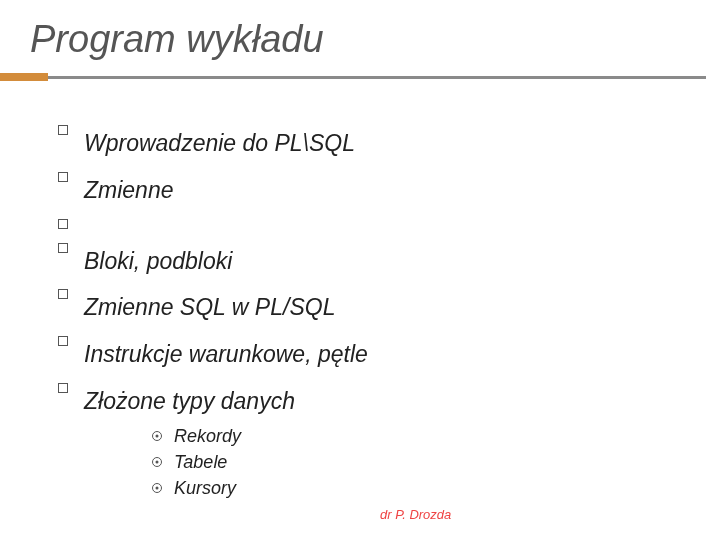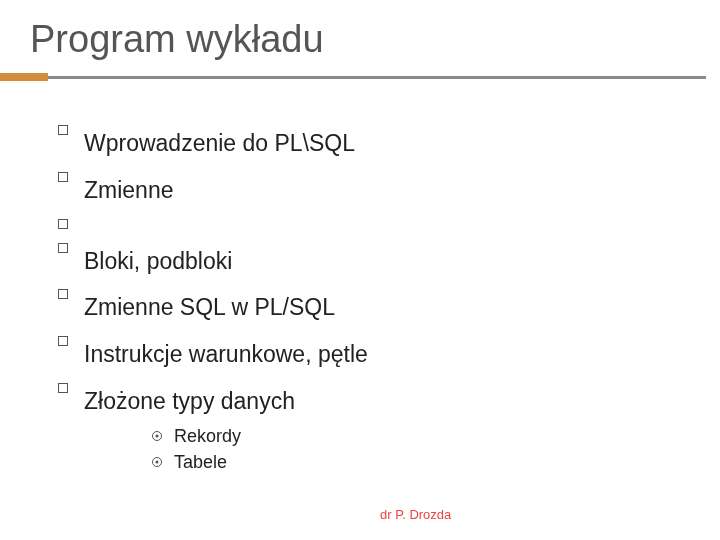--- a/index.html
+++ b/index.html
@@ -1,18 +1,19 @@
 <!DOCTYPE html>
 <html><head>
   <meta charset="utf-8">
   <style>
     * {
       margin: 0;
       padding: 0;
       box-sizing: border-box;
+      font-style: italic;
     }
     body {
       width: 720px;
       height: 540px;
       background: #fff;
       font-family: Arial, sans-serif;
       position: relative;
       overflow: hidden;
     }
     .title {
@@ -153,16 +154,20 @@
 
   <ul class="sub-list">
     <li class="sub-item">
       <span class="bullet-circle"></span>
       <span class="sub-text">Rekordy</span>
     </li>
     <li class="sub-item">
       <span class="bullet-circle"></span>
       <span class="sub-text">Tabele</span>
     </li>
+    <li class="sub-item">
+      <span class="bullet-circle"></span>
+      <span class="sub-text">Kursory</span>
+    </li>
   </ul>
 </div>
 
 <div class="footer">dr P. Drozda</div>
 
 </body></html>

